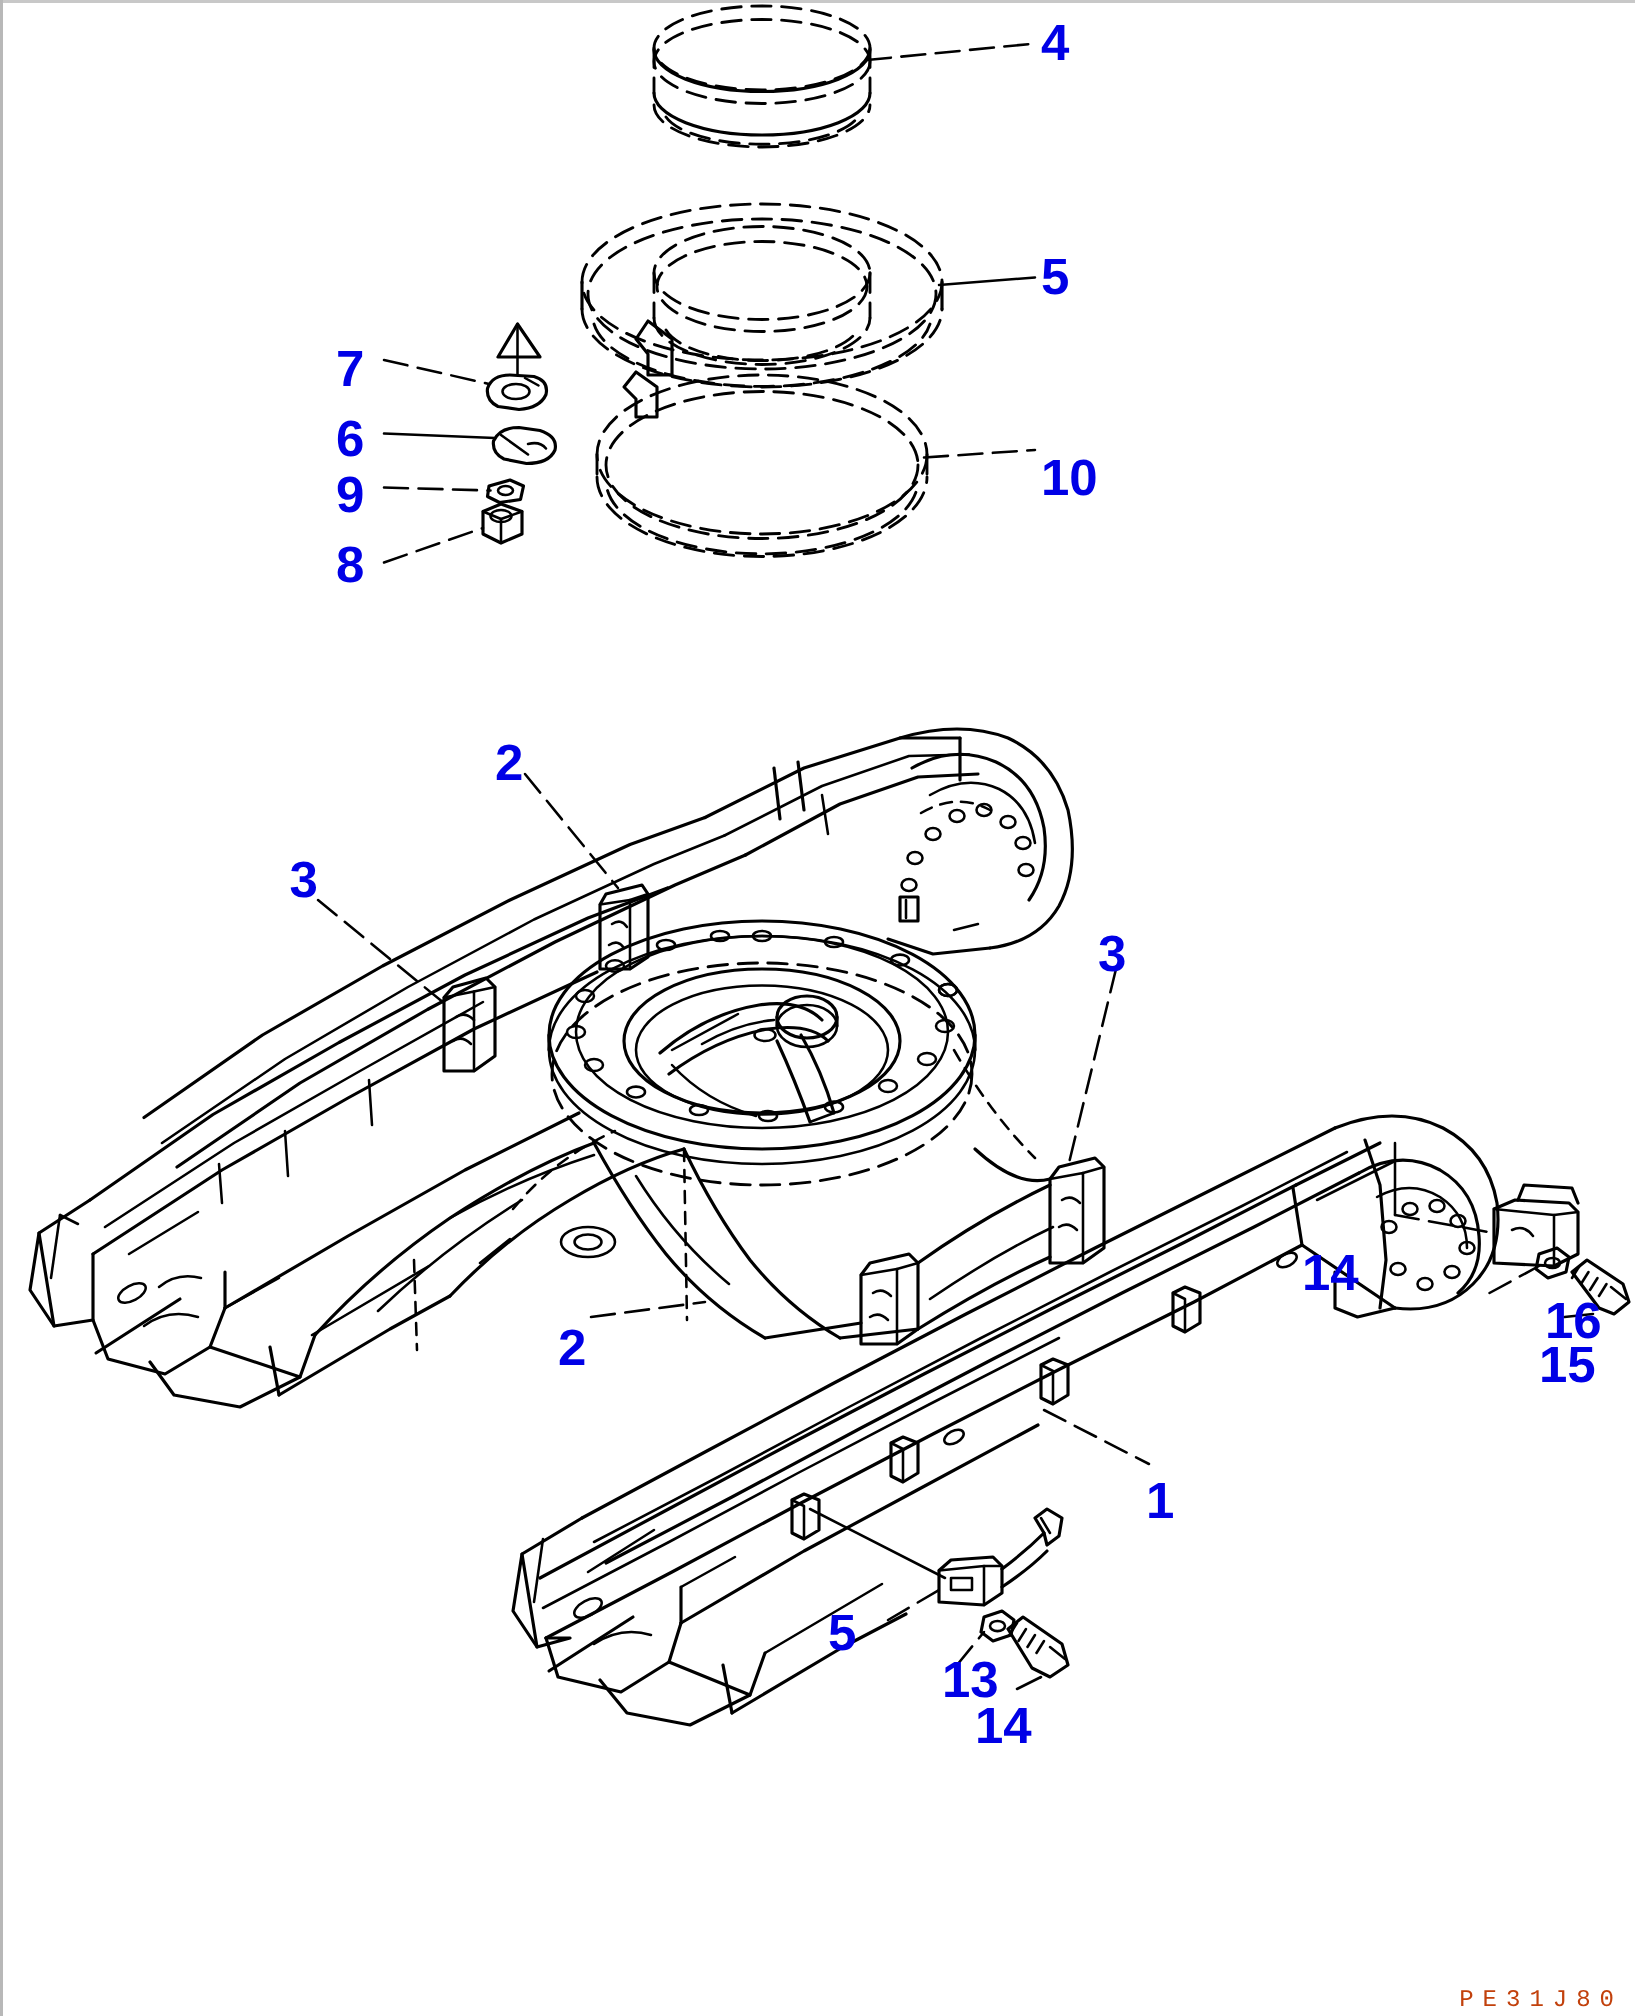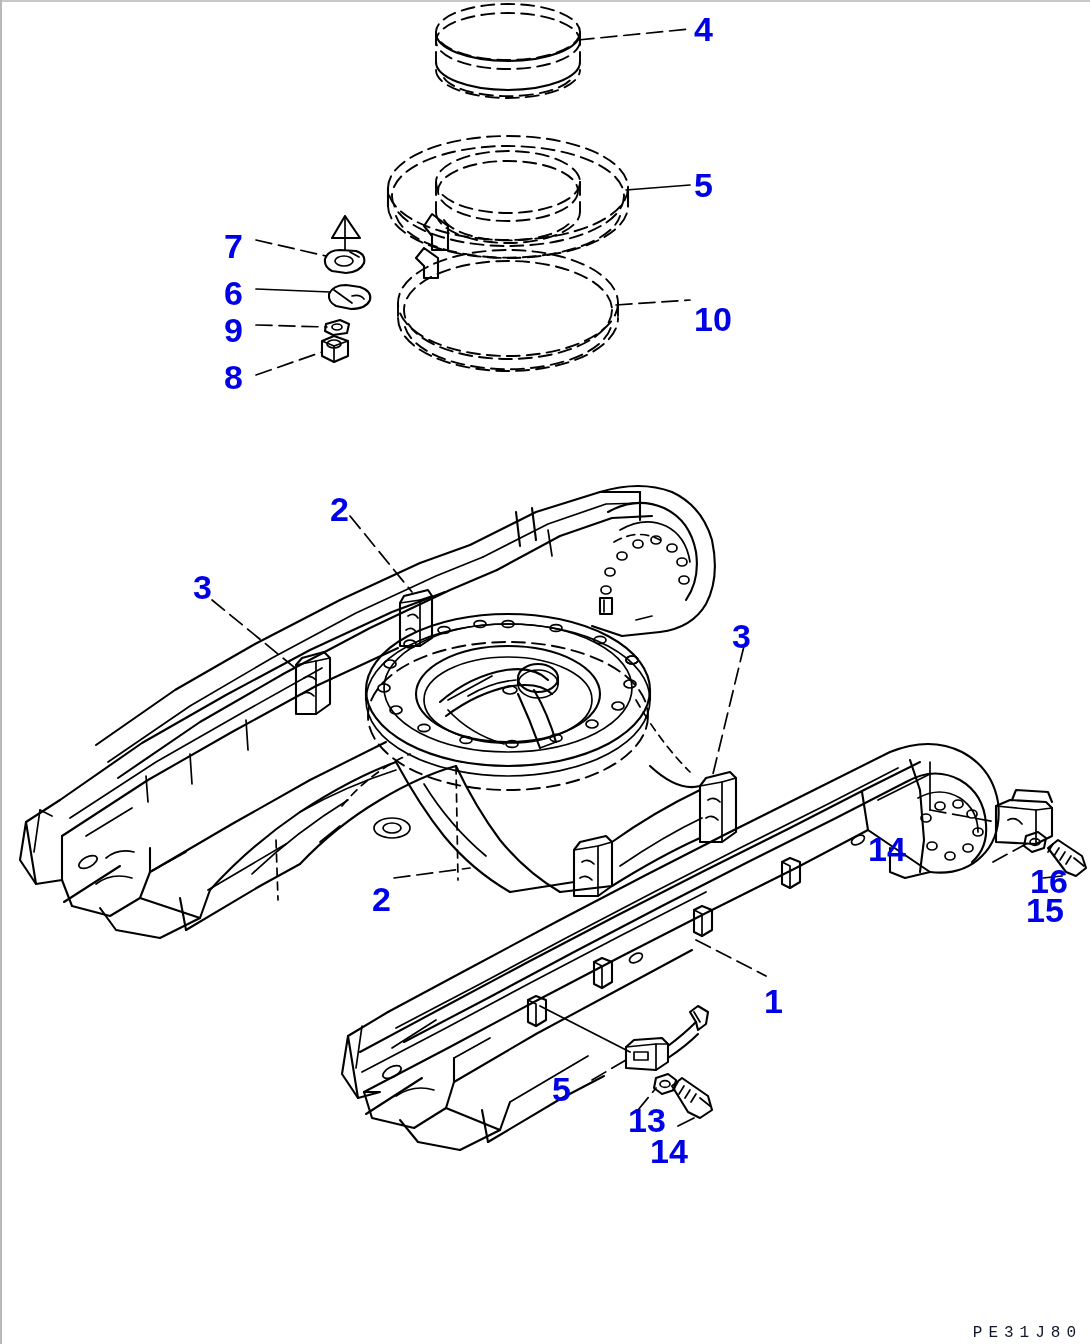--- a/index.html
+++ b/index.html
@@ -33,21 +33,21 @@
     font-size: 34px;
     line-height: 34px;
     letter-spacing: 0px;
     user-select: none;
     white-space: nowrap;
   }
   .footer-code {
     position: absolute;
     right: 8px;
     bottom: 2px;
-    color: #0f172a;
+    color: #c2410c;
     font-family: "Liberation Mono", monospace;
     font-size: 16px;
     letter-spacing: 6px;
     white-space: nowrap;
   }
   .edge-left {
     position: absolute;
     left: 0;
     top: 0;
     width: 2px;

